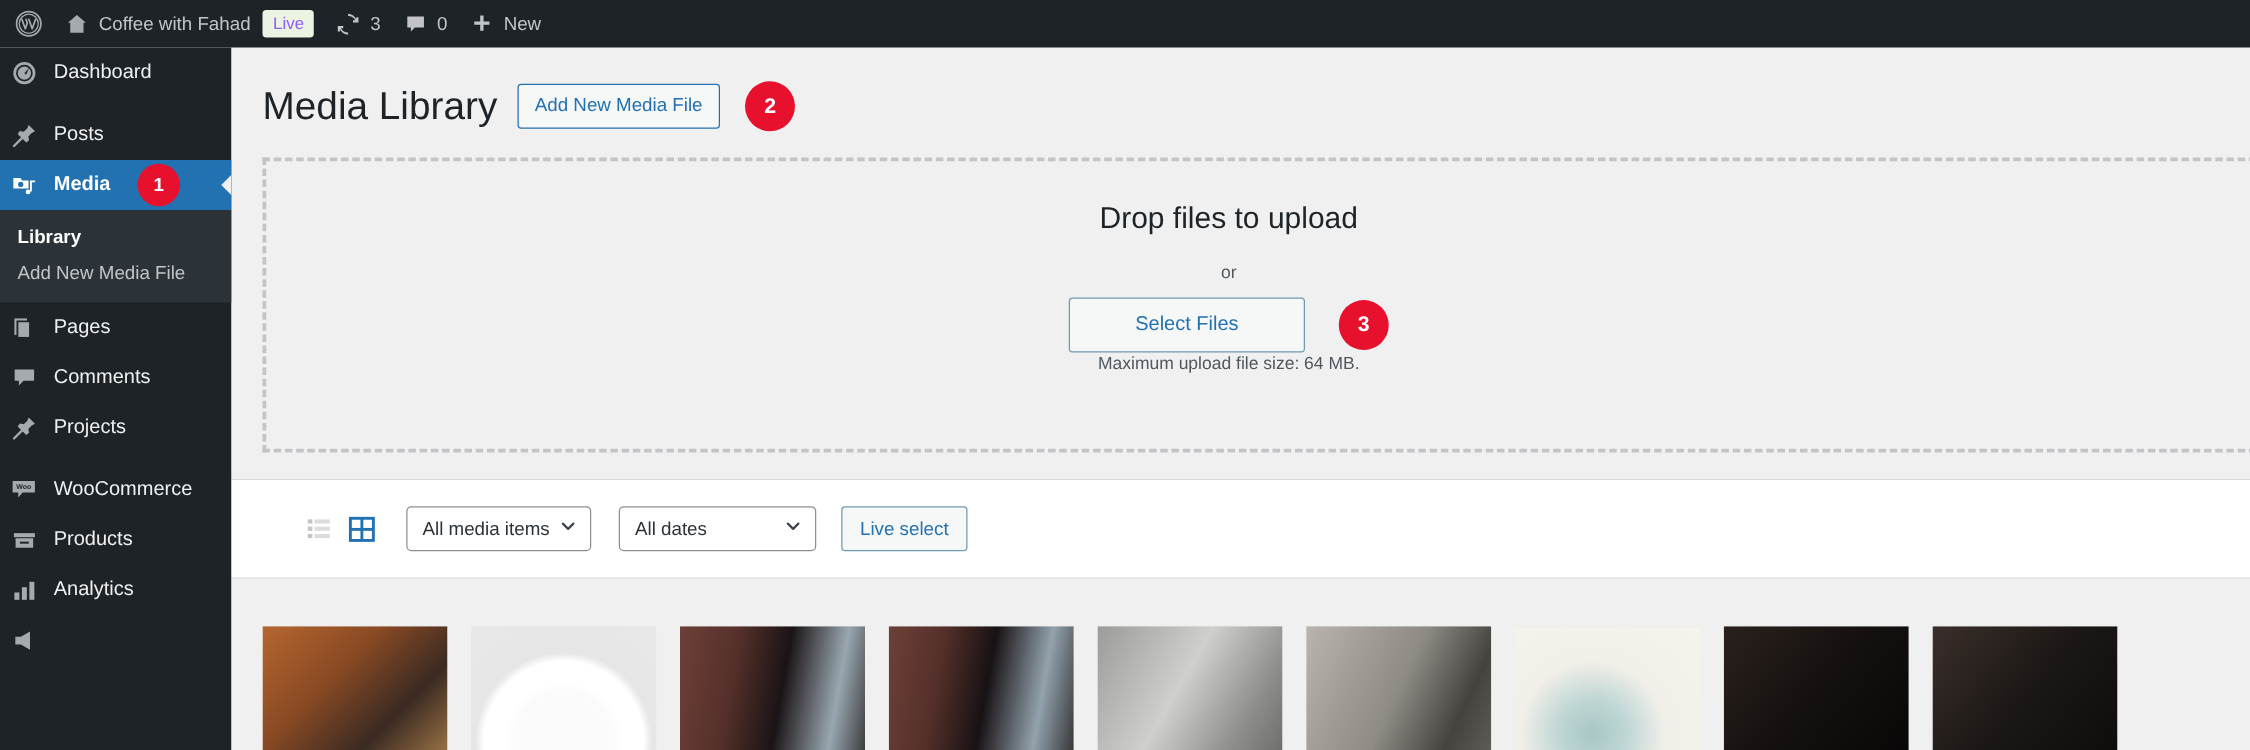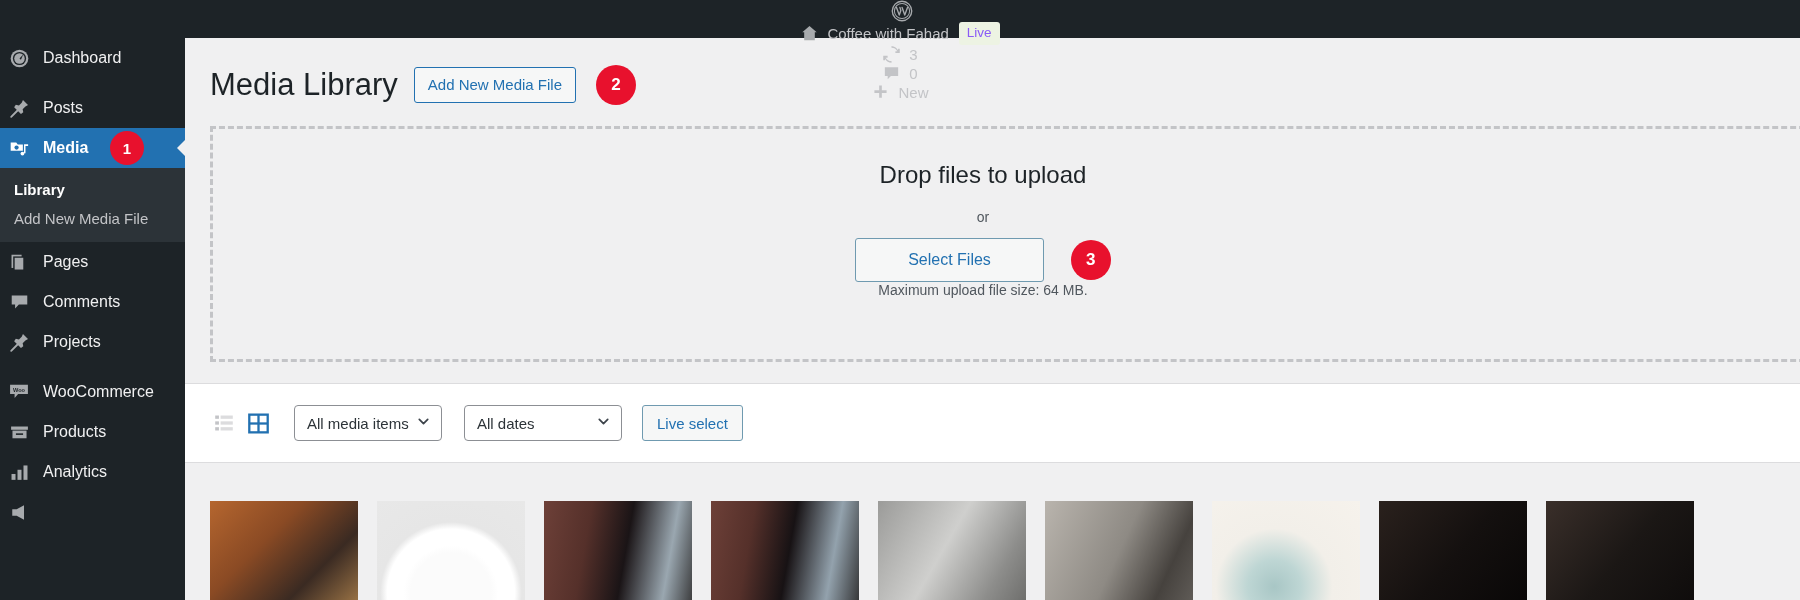--- a/index.html
+++ b/index.html
@@ -11,21 +11,20 @@
   }
 
   
   #adminbar {
     position: absolute; top: 0; left: 0;
     width: 1800px; height: 38px;
     background: #1d2327;
     display: flex; align-items: center;
     color: #c3c4c7;
     z-index: 40;
-    flex-direction: column;
   }
   .ab-item {
     display: flex; align-items: center; gap: 8px;
     height: 38px; padding: 0 9px;
     font-size: 15px; color: #c3c4c7;
     white-space: nowrap;
   }
   .ab-item.first { padding-left: 12px; }
   .wp-logo { width: 22px; height: 22px; display:block; }
   .home-ico { width: 19px; height: 19px; display:block; }
@@ -183,22 +182,23 @@
     position: absolute;
     top: 345px; left: 0;
     width: 1615px; height: 80px;
     background: #fff;
     border-top: 1px solid #dcdcde;
     border-bottom: 1px solid #dcdcde;
   }
   #toolbar {
     display: flex; align-items: center;
     height: 100%;
-    padding-left: 25px;
+    padding-left: 40px;
     gap: 0;
+    margin-left: 16px;
   }
   .view-toggle {
     width: 28px; height: 28px;
     display: flex; align-items: center; justify-content: center;
     cursor: pointer;
   }
   .view-toggle.list { margin-right: 6px; }
   .select-box {
     position: relative;
     margin-left: 22px;

